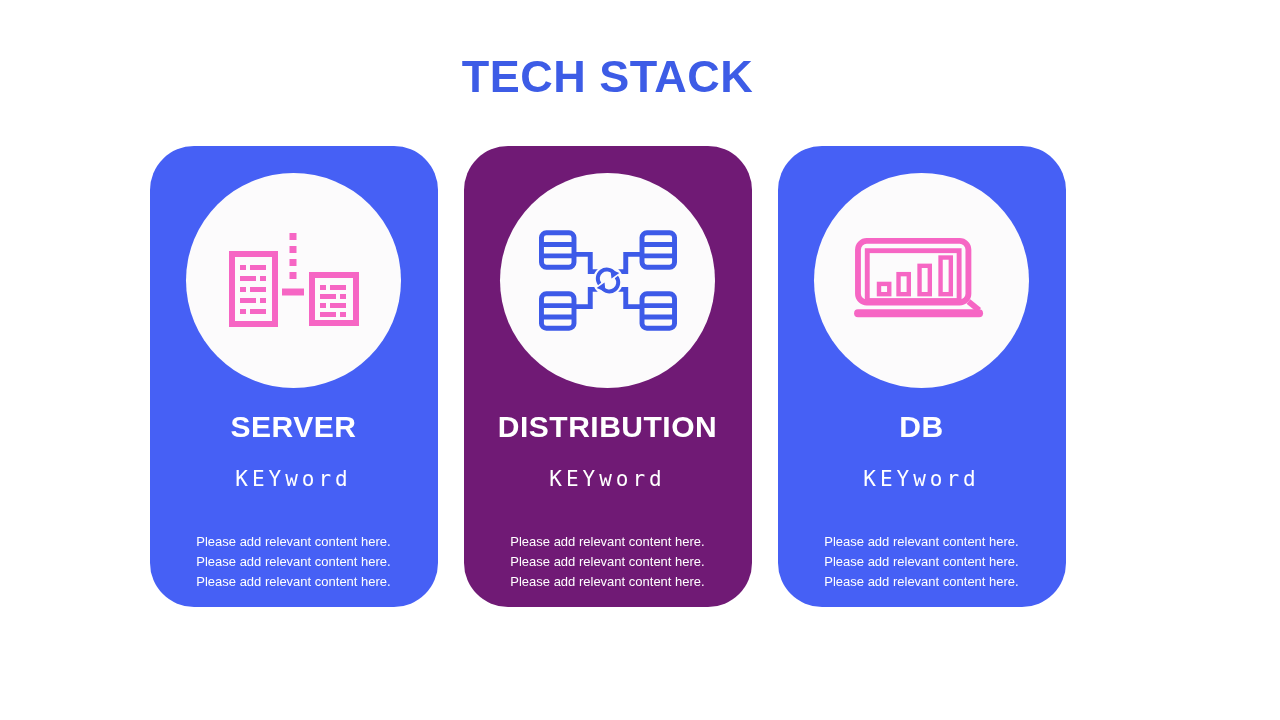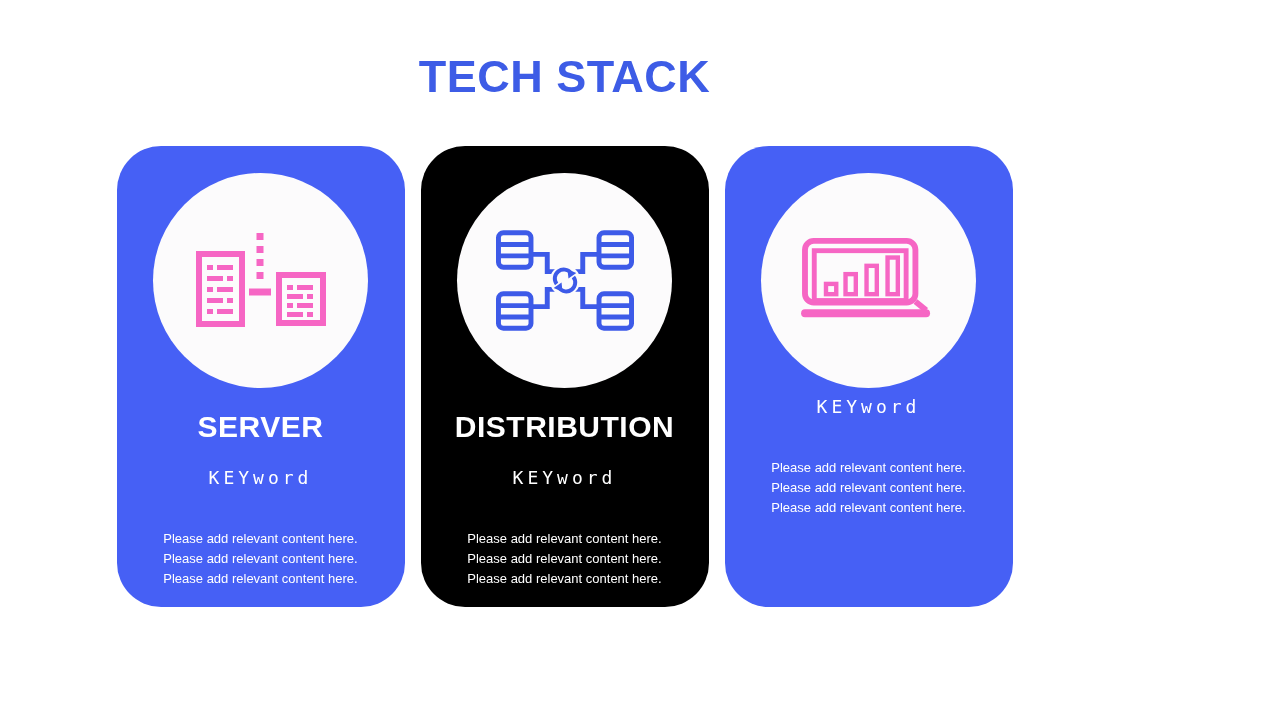--- a/index.html
+++ b/index.html
@@ -1,59 +1,59 @@
 <!DOCTYPE html>
 <html><head>
 <meta charset="utf-8">
 <style>
   html, body { margin: 0; padding: 0; }
   body {
     width: 1280px; height: 720px; overflow: hidden;
     background: #FFFFFF;
     font-family: "Liberation Sans", sans-serif;
   }
-  .slide { position: relative; width: 1129px; height: 720px; background: #FFFFFF; }
+  .slide { position: relative; width: 1129px; height: 720px; background: #FFFFFF; margin-left: 43px; }
 
   
   .header { text-align: center; padding-top: 52px; }
   .title {
     font-size: 45px; font-weight: 800; line-height: 1.1;
     color: #3D5CE6; letter-spacing: 0.5px;
   }
   .subtitle {
     margin-top: 6px;
     font-family: "DejaVu Sans Mono", monospace;
     font-size: 27px; letter-spacing: 5px;
     color: #1C1C1E;
   }
 
   
-  .cards { display: flex; justify-content: center; gap: 16px; margin-top: 44px; }
+  .cards { display: flex; justify-content: center; gap: 26px; margin-top: 44px; }
   .card {
     width: 288px; height: 461px; border-radius: 44px;
     text-align: center; color: #FFFFFF; flex: 0 0 auto;
   }
   .card--blue { background: #4660F5; }
-  .card--pink { background: #000000; }
+  .card--pink { background: #701a75; }
 
   .circle {
     width: 215px; height: 215px; border-radius: 50%;
     background: #FCFBFC; margin: 27px auto 0;
     display: flex; align-items: center; justify-content: center;
   }
 
   .card-title {
     margin-top: 23px;
     font-size: 30px; font-weight: 800; letter-spacing: 0.5px;
     line-height: 1.05;
   }
   .card-keyword {
     margin-top: 8px;
     font-family: "DejaVu Sans Mono", monospace;
-    font-size: 18px; letter-spacing: 4px;
+    font-size: 21px; letter-spacing: 4px;
   }
   .card-lines { margin-top: 41px; font-size: 13px; line-height: 20px; }
   .card-lines p { margin: 0; }
 
   
   .card--blue .st { stroke: #F666C4; }
   .card--blue .fl { fill:   #F666C4; }
   .card--pink .st { stroke: #3D5AE8; }
   .card--pink .fl { fill:   #3D5AE8; }
   .mask { fill: #FCFBFC; }
@@ -164,20 +164,21 @@
 
           <rect class="st" x="25.5" y="48" width="10.5" height="10.5" fill="none" stroke-width="4.5"></rect>
           <rect class="st" x="45.5" y="38" width="10.5" height="20.5" fill="none" stroke-width="4.5"></rect>
           <rect class="st" x="67" y="29.5" width="10.5" height="29" fill="none" stroke-width="4.5"></rect>
           <rect class="st" x="88.5" y="21" width="10.5" height="37.5" fill="none" stroke-width="4.5"></rect>
 
           <path class="st" d="M117,66 L128,75" fill="none" stroke-width="6"></path>
           <line class="st" x1="4" y1="78" x2="128" y2="78" stroke-width="8" stroke-linecap="round"></line>
         </svg>
       </div>
+      <h2 class="card-title">DB</h2>
       <div class="card-keyword">KEYword</div>
       <div class="card-lines">
         <p>Please add relevant content here.</p>
         <p>Please add relevant content here.</p>
         <p>Please add relevant content here.</p>
       </div>
     </article>
 
   </div>
 </div>

